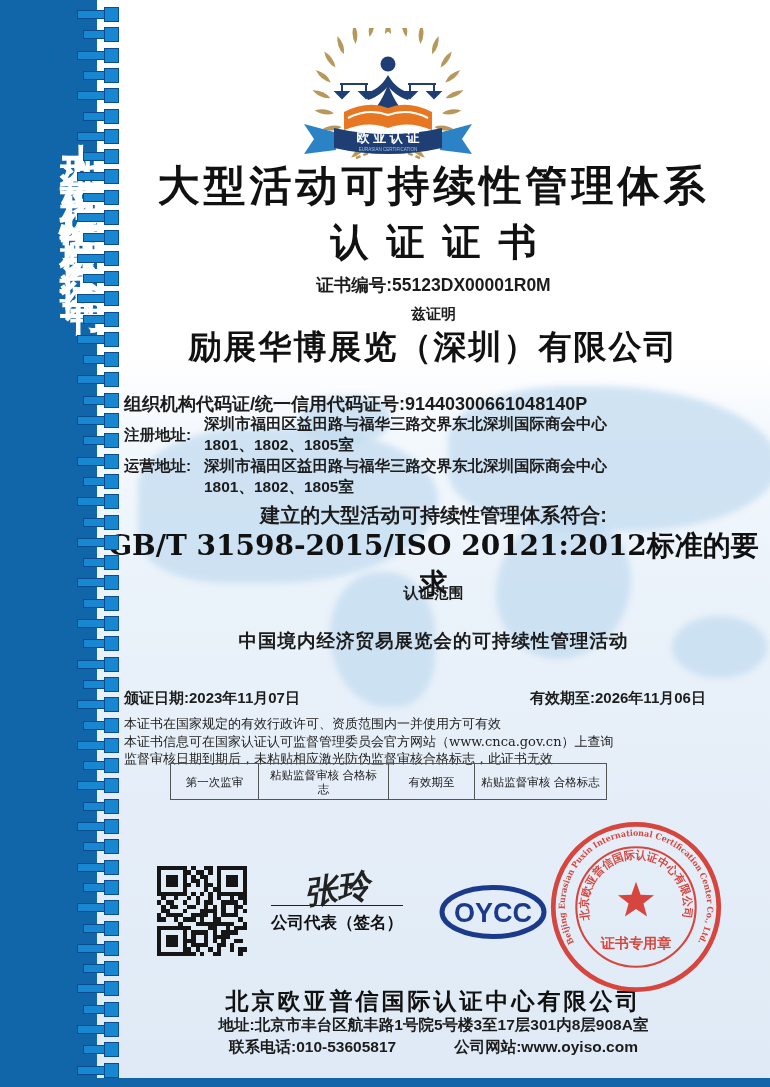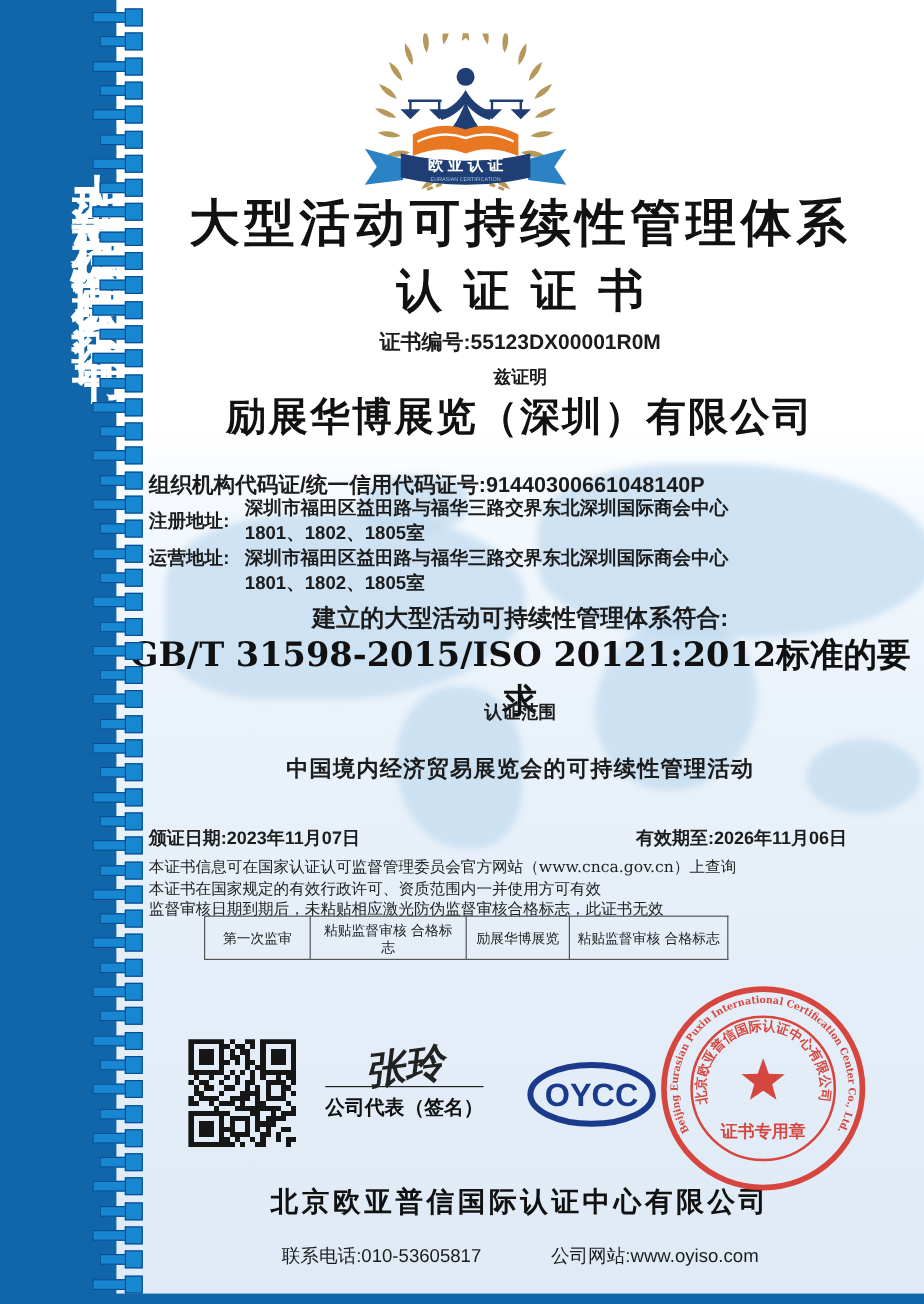--- a/index.html
+++ b/index.html
@@ -62,21 +62,21 @@
   .qr-box { left:60px; top:866px; width:90px; height:90px; }
   .sig-box { left:160px; top:860px; width:160px; text-align:center; }
   .sig-name { display:inline-block; font-family:"DejaVu Serif", serif; font-style:italic; font-weight:700;
     font-size:33px; transform:rotate(-7deg); position:relative; top:7px; color:#222; }
   .sig-line { width:132px; margin:0 auto; border-top:1.5px solid #222; }
   .sig-label { margin-top:6px; font-family:"DejaVu Serif", serif; font-weight:700; font-size:16.5px; color:#111; }
   .oycc-box { left:341px; top:884px; width:110px; height:56px; }
   .stamp-box { left:450px; top:818px; width:178px; height:178px; z-index:6; opacity:.92; }
   .footer-company { top:986px; font-size:23px; font-weight:800; letter-spacing:3px; color:#111; }
   .footer-addr { top:1015px; font-size:15.5px; font-weight:700; }
-  .footer-row { top:1037px; width:100%; display:flex; justify-content:center; gap:58px; font-size:15.5px; font-weight:400; }
+  .footer-row { top:1037px; width:100%; display:flex; justify-content:center; gap:58px; font-size:15.5px; font-weight:700; }
 </style>
 </head>
 <body>
 
 <div class="page">
 
   <div class="bg-map">
     <div class="blob greenland"></div>
     <div class="blob namerica"></div>
     <div class="blob samerica"></div>
@@ -235,31 +235,31 @@
 
     <div class="abs ctr intro">建立的大型活动可持续性管理体系符合:</div>
     <div class="abs ctr std">GB/T 31598-2015/ISO 20121:2012标准的要求</div>
     <div class="abs ctr scope">中国境内经济贸易展览会的可持续性管理活动</div>
     <div class="abs ctr scope-label">认证范围</div>
 
     <div class="abs date-issue">颁证日期:2023年11月07日</div>
     <div class="abs date-valid">有效期至:2026年11月06日</div>
 
     <div class="abs notes">
+      <div>本证书在国家规定的有效行政许可、资质范围内一并使用方可有效</div>
       <div>本证书信息可在国家认证认可监督管理委员会官方网站（www.cnca.gov.cn）上查询</div>
-      <div>本证书在国家规定的有效行政许可、资质范围内一并使用方可有效</div>
       <div>监督审核日期到期后，未粘贴相应激光防伪监督审核合格标志，此证书无效</div>
     </div>
 
     <table class="abs audit">
       <tbody>
           <tr>
         <td class="c1">第一次监审</td>
         <td class="c2">粘贴监督审核 合格标志</td>
-        <td class="c3">励展华博展览</td>
+        <td class="c3">有效期至</td>
         <td class="c4">粘贴监督审核 合格标志</td>
       </tr>
     </tbody>
       </table>
 
     <div class="abs qr-box">
       <svg id="qr-svg" width="90" height="90" viewBox="0 0 21 21" shape-rendering="crispEdges">
           <rect x="0" y="0" width="1" height="1" fill="#161616"></rect>
           <rect x="1" y="0" width="1" height="1" fill="#161616"></rect>
           <rect x="2" y="0" width="1" height="1" fill="#161616"></rect>
@@ -535,19 +535,20 @@
         </text>
         <text font-size="10.5" font-weight="bold" fill="#d6382f">
           <textPath href="#stampCnPath" startOffset="0" textLength="167" lengthAdjust="spacingAndGlyphs">北京欧亚普信国际认证中心有限公司</textPath>
         </text>
         <path fill="#d6382f" d="M85,61 L89.4,73.3 L102.2,73.7 L92.1,81.7 L95.6,94 L85,86.8 L74.4,94 L77.9,81.7 L67.8,73.7 L80.6,73.3 Z"></path>
         <text x="85" y="124" text-anchor="middle" font-size="13.5" font-weight="bold" fill="#d6382f">证书专用章</text>
       </svg>
     </div>
 
     <div class="abs ctr footer-company">北京欧亚普信国际认证中心有限公司</div>
+    <div class="abs ctr footer-addr">地址:北京市丰台区航丰路1号院5号楼3至17层301内8层908A室</div>
     <div class="abs footer-row">
       <span>联系电话:010-53605817</span>
       <span>公司网站:www.oyiso.com</span>
     </div>
 
   </div>
 </div>
 
 </body></html>

